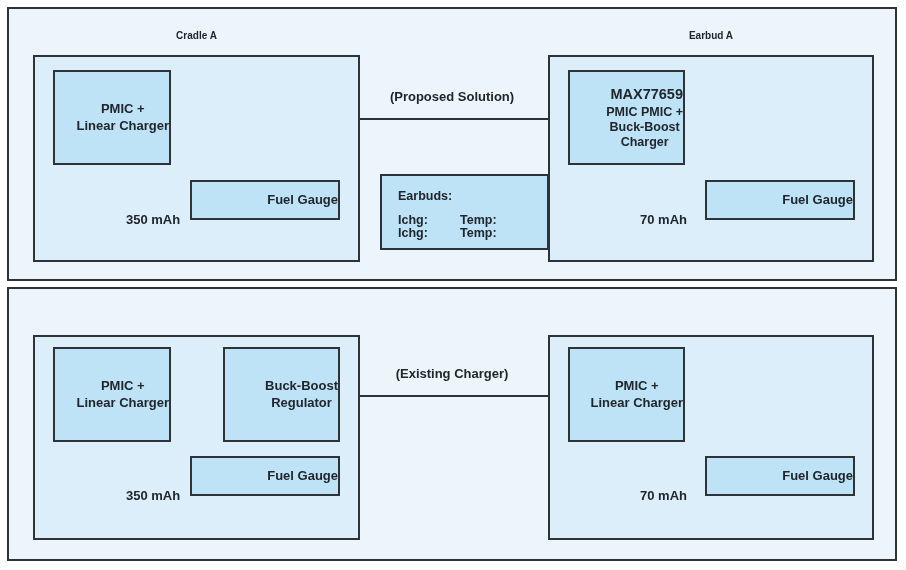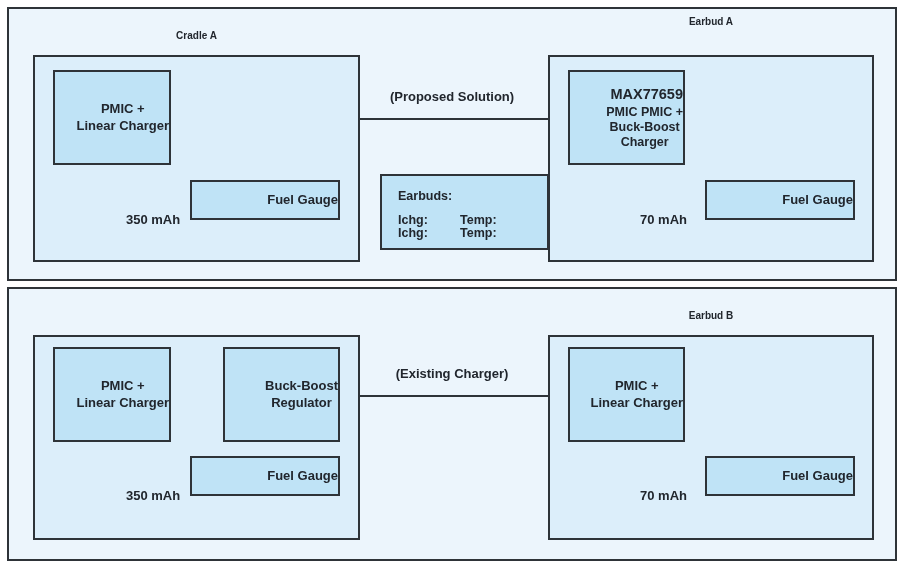--- a/index.html
+++ b/index.html
@@ -67,21 +67,21 @@
       <g>
         <line x1="608" y1="229" x2="626" y2="229" stroke-width="2.5"></line>
         <line x1="611.5" y1="233.5" x2="622.5" y2="233.5" stroke-width="2.5"></line>
         <line x1="614.5" y1="237.5" x2="619.5" y2="237.5" stroke-width="2.5"></line>
       </g>
       <circle cx="617" cy="191" r="4.3"></circle>
       <line x1="617" y1="191" x2="696" y2="191" stroke-width="2"></line>
     </svg>
 
     <div class="sect-title" style="left:24px;top:21px;width:327px;">Cradle A</div>
-    <div class="sect-title" style="left:539px;top:7px;width:326px;">Earbud A</div>
+    <div class="sect-title" style="left:539px;top:21px;width:326px;">Earbud A</div>
 
     <div class="group" style="left:24px;top:46px;width:327px;height:207px;"></div>
     <div class="group" style="left:539px;top:46px;width:326px;height:207px;"></div>
 
     <div class="comp" style="left:44px;top:61px;width:118px;height:95px;">PMIC +
 Linear Charger</div>
     <div class="comp" style="left:181px;top:171px;width:150px;height:40px;">Fuel Gauge</div>
 
     <div class="comp" style="left:559px;top:61px;width:117px;height:95px;">
       <div class="chip-name">MAX77659</div>
@@ -136,21 +136,20 @@
       </g>
       <g>
         <line x1="608" y1="225" x2="626" y2="225" stroke-width="2.5"></line>
         <line x1="611.5" y1="229.5" x2="622.5" y2="229.5" stroke-width="2.5"></line>
         <line x1="614.5" y1="233.5" x2="619.5" y2="233.5" stroke-width="2.5"></line>
       </g>
       <circle cx="617" cy="187" r="4.3"></circle>
       <line x1="617" y1="187" x2="696" y2="187" stroke-width="2"></line>
     </svg>
 
-    <div class="sect-title" style="left:539px;top:21px;width:326px;">Earbud B</div>
 
     <div class="group" style="left:24px;top:46px;width:327px;height:205px;"></div>
     <div class="group" style="left:539px;top:46px;width:326px;height:205px;"></div>
 
     <div class="comp" style="left:44px;top:58px;width:118px;height:95px;">PMIC +
 Linear Charger</div>
     <div class="comp" style="left:214px;top:58px;width:117px;height:95px;">Buck-Boost
 Regulator</div>
     <div class="comp" style="left:181px;top:167px;width:150px;height:40px;">Fuel Gauge</div>
 

